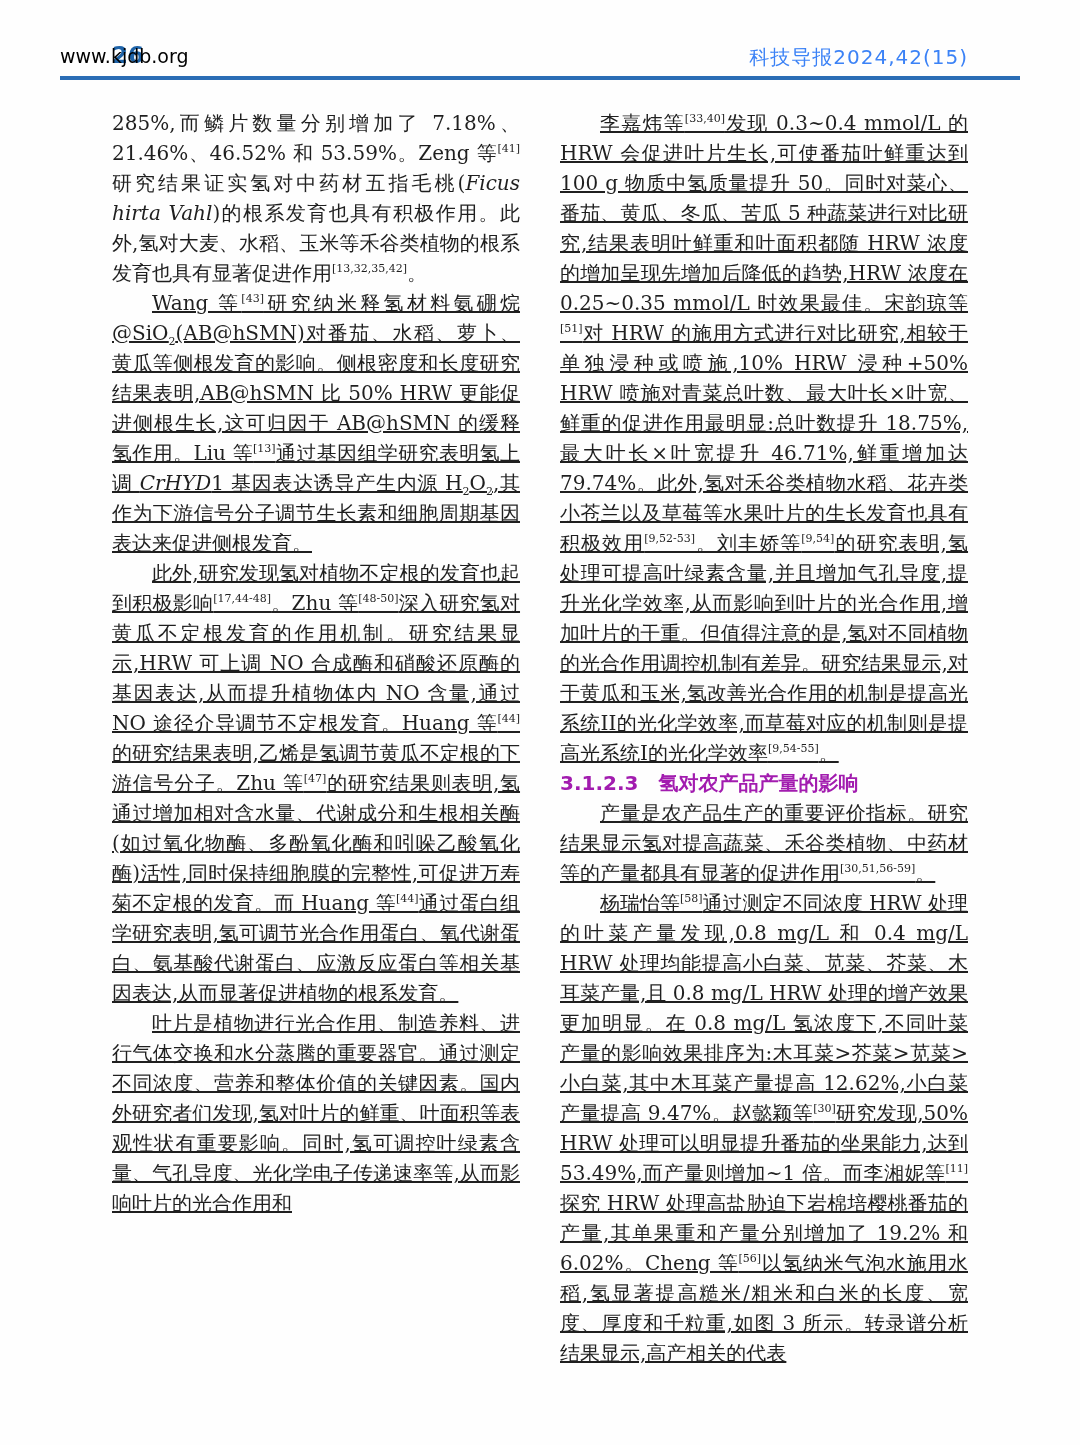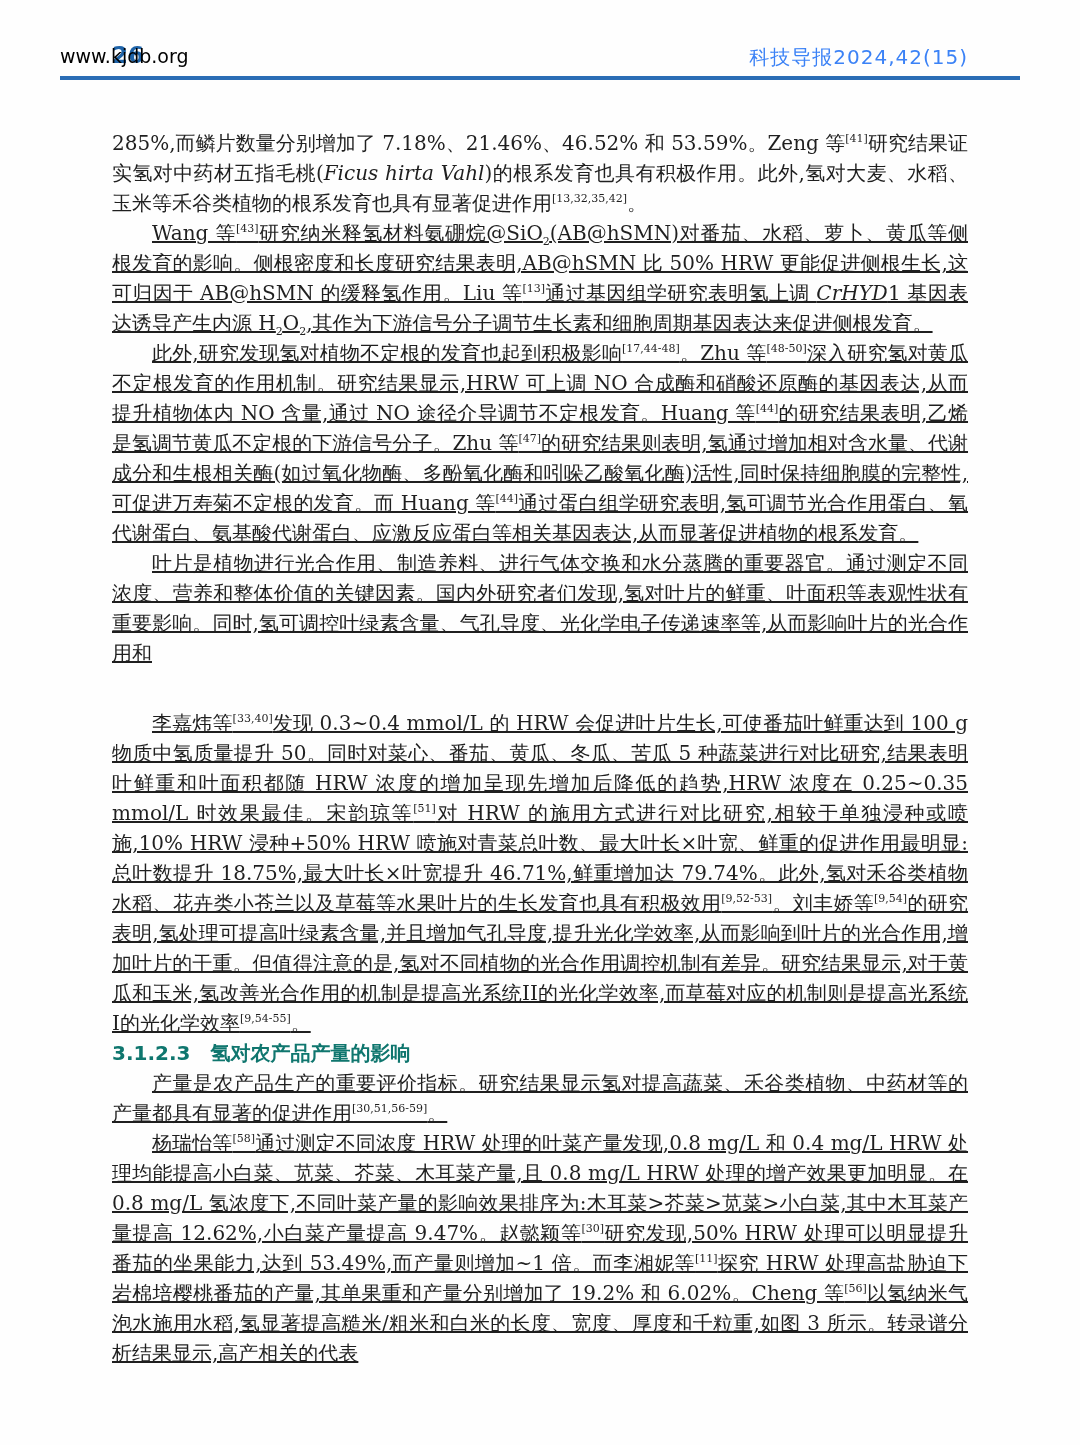--- a/index.html
+++ b/index.html
@@ -40,41 +40,40 @@
     right: 52px; top: 2px;
     font-family: "DejaVu Sans", "Liberation Sans", sans-serif;
     font-size: 20px;
     color: #3b82f6;
     letter-spacing: 1px;
   }
   
   .content {
     display: flex;
     gap: 40px;
-    margin: 48px 112px 0 112px;
-    flex-direction: column;
+    margin: 28px 112px 0 112px;
   }
   .col {
     flex: 1 1 0;
     min-width: 0;
   }
   .para, .heading {
     margin: 0;
     font-size: 20px;
     line-height: 30px;
     text-align: justify;
     text-justify: inter-ideograph;
     word-break: break-word;
   }
   .para.indent { text-indent: 2em; text-decoration: underline; }
   .heading {
     font-family: "DejaVu Sans", "Liberation Sans", sans-serif;
     font-weight: bold;
     text-align: left;
-    color: #0f766e;
+    color: #a21caf;
   }
   .sup { font-size: 0.55em; vertical-align: super; line-height: 0; }
   .sub { font-size: 0.55em; vertical-align: sub; line-height: 0; }
   .ital { font-style: italic; }
 </style>
 </head>
 <body>
 
 <div class="page">
 

